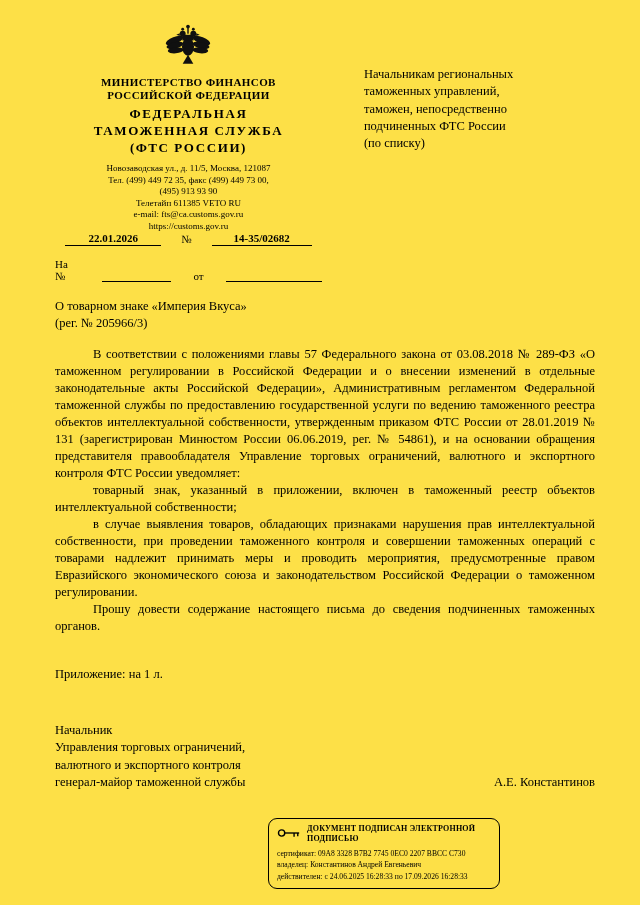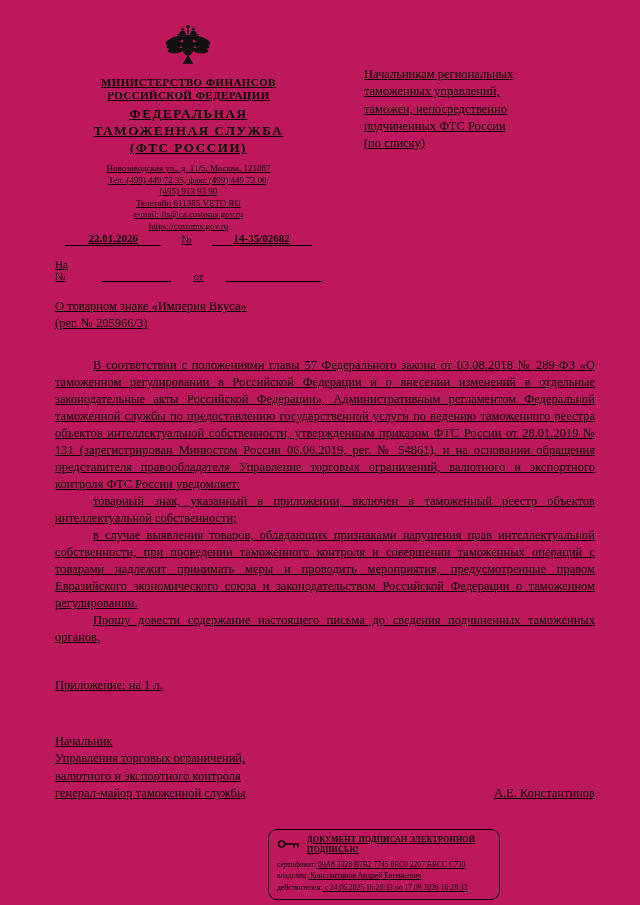--- a/index.html
+++ b/index.html
@@ -1,22 +1,21 @@
 <!DOCTYPE html>
 <html><head>
 <meta charset="utf-8">
 <style>
   * { margin:0; padding:0; box-sizing:border-box; }
   html,body { background:#ffffff; }
   .page {
-    width:640px; height:905px; margin:0 auto; background:#be185d;
+    width:640px; height:905px; margin:0 auto; background:#fde047;
     font-family:"Liberation Serif", serif; color:#000;
     position:relative; overflow:hidden;
     padding:22px 45px 0 55px;
-    text-decoration:underline;
   }
   .top-row { display:flex; align-items:flex-start; }
   .left-col { width:268px; text-align:center; }
   .right-col { width:232px; margin-left:42px; margin-top:44px; text-align:left; }
 
   .emblem-wrap { display:flex; justify-content:center; margin-bottom:6px; }
   .ministry { font-weight:bold; font-size:11px; line-height:1.2; letter-spacing:0.4px; margin-bottom:4px; }
   .service { font-weight:bold; font-size:13px; line-height:1.3; letter-spacing:1.6px; margin-bottom:6px; }
   .addr { font-size:9px; line-height:1.28; }
   .addr-block { margin-bottom:0; }
@@ -27,21 +26,21 @@
   .num-sign { font-weight:normal; padding-bottom:1px; }
 
   .na-row { display:flex; align-items:flex-end; gap:22px; font-size:11px; text-align:left;justify-content:flex-end; }
   .blank1 { display:inline-block; width:72px; border-bottom:1px solid #000; height:13px; }
   .blank2 { display:inline-block; width:100px; border-bottom:1px solid #000; height:13px; }
 
   .addressee { font-size:12.5px; line-height:1.38; }
 
   .subject { font-size:12.5px; line-height:1.35; margin-top:16px; }
 
-  .body-text { margin-top:25px; font-size:12.5px; line-height:1.36; }
+  .body-text { margin-top:14px; font-size:12.5px; line-height:1.36; }
   .body-text p { text-align:justify; text-indent:38px; }
 
   .attachment { margin-top:32px; font-size:12.5px; }
 
   .sig-block { margin-top:40px; display:flex; justify-content:space-between; align-items:flex-end; font-size:12.5px; line-height:1.4;gap:20px; }
   .sig-left { text-align:left; }
   .sig-name { text-align:right; padding-bottom:0; }
 
   .stamp {
     margin-top:26px; margin-left:213px; width:232px;

